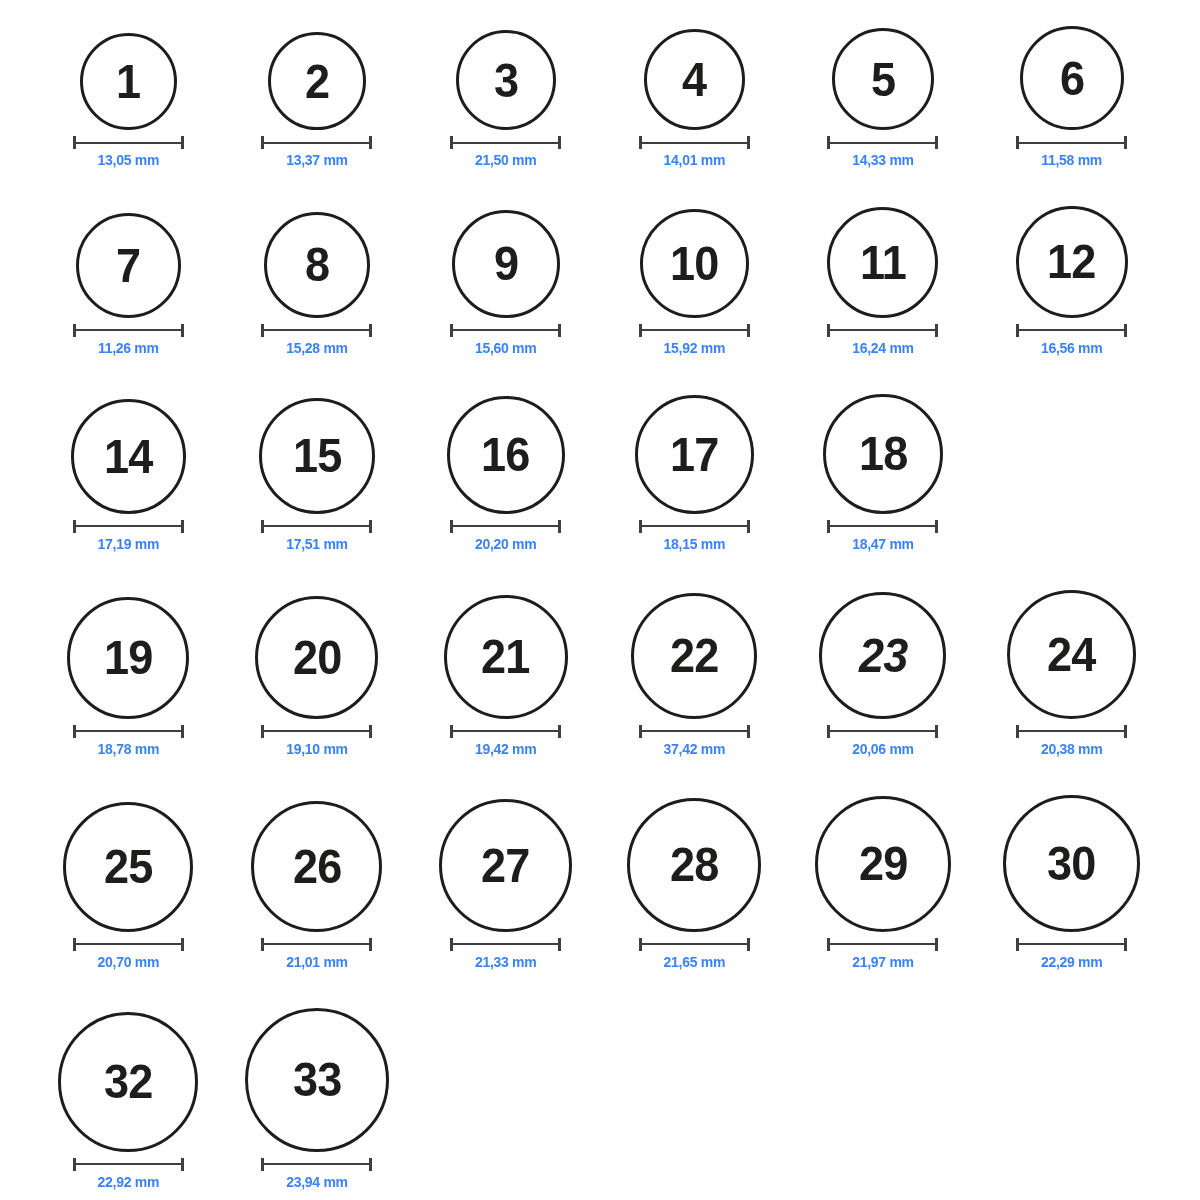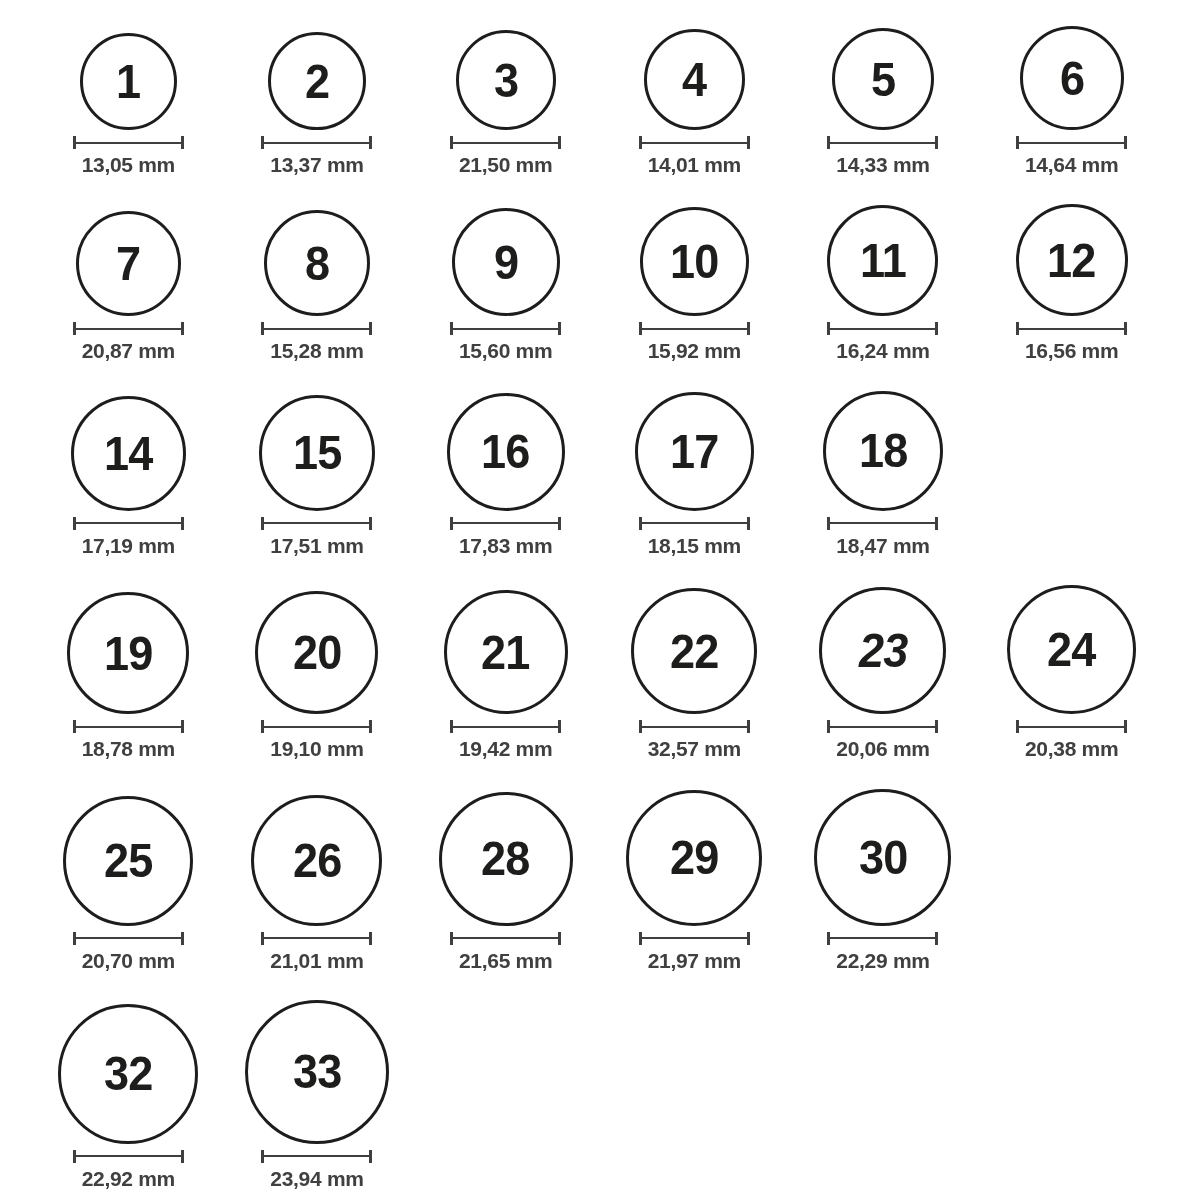--- a/index.html
+++ b/index.html
@@ -59,23 +59,23 @@
     position: absolute;
     left: 0;
     right: 0;
     top: 50%;
     transform: translateY(-50%);
     height: 2px;
     background: #3f3f3f;
   }
   .label {
     margin-top: 4px;
-    font-size: 21px;
+    font-size: 14px;
     font-weight: bold;
-    color: #404040;
+    color: #3b82f6;
     letter-spacing: -0.3px;
     line-height: 1.1;
     white-space: nowrap;
   }
 </style>
 </head>
 <body>
 
 <div class="chart" id="chart">
     <div class="row">
@@ -117,30 +117,30 @@
     </div>
     <div class="measure"></div>
     <div class="label">14,33 mm</div>
   </div>
 
   <div class="cell">
     <div class="circle" style="width: 104px; height: 104px;">
       <span class="num">6</span>
     </div>
     <div class="measure"></div>
-    <div class="label">14,64 mm</div>
+    <div class="label">11,58 mm</div>
   </div>
 </div>
     <div class="row">
   <div class="cell">
     <div class="circle" style="width: 105px; height: 105px;">
       <span class="num">7</span>
     </div>
     <div class="measure"></div>
-    <div class="label">20,87 mm</div>
+    <div class="label">11,26 mm</div>
   </div>
 
   <div class="cell">
     <div class="circle" style="width: 106px; height: 106px;">
       <span class="num">8</span>
     </div>
     <div class="measure"></div>
     <div class="label">15,28 mm</div>
   </div>
 
@@ -192,21 +192,21 @@
     </div>
     <div class="measure"></div>
     <div class="label">17,51 mm</div>
   </div>
 
   <div class="cell">
     <div class="circle" style="width: 118px; height: 118px;">
       <span class="num">16</span>
     </div>
     <div class="measure"></div>
-    <div class="label">17,83 mm</div>
+    <div class="label">20,20 mm</div>
   </div>
 
   <div class="cell">
     <div class="circle" style="width: 119px; height: 119px;">
       <span class="num">17</span>
     </div>
     <div class="measure"></div>
     <div class="label">18,15 mm</div>
   </div>
 
@@ -241,21 +241,21 @@
     </div>
     <div class="measure"></div>
     <div class="label">19,42 mm</div>
   </div>
 
   <div class="cell">
     <div class="circle" style="width: 126px; height: 126px;">
       <span class="num">22</span>
     </div>
     <div class="measure"></div>
-    <div class="label">32,57 mm</div>
+    <div class="label">37,42 mm</div>
   </div>
 
   <div class="cell">
     <div class="circle" style="width: 127px; height: 127px; font-style: italic;">
       <span class="num">23</span>
     </div>
     <div class="measure"></div>
     <div class="label">20,06 mm</div>
   </div>
 
@@ -277,20 +277,27 @@
   </div>
 
   <div class="cell">
     <div class="circle" style="width: 131px; height: 131px; align-items: center;">
       <span class="num">26</span>
     </div>
     <div class="measure"></div>
     <div class="label">21,01 mm</div>
   </div>
 
+  <div class="cell">
+    <div class="circle" style="width: 133px; height: 133px;">
+      <span class="num">27</span>
+    </div>
+    <div class="measure"></div>
+    <div class="label">21,33 mm</div>
+  </div>
 
   <div class="cell">
     <div class="circle" style="width: 134px; height: 134px; justify-content: center;">
       <span class="num">28</span>
     </div>
     <div class="measure"></div>
     <div class="label">21,65 mm</div>
   </div>
 
   <div class="cell">

